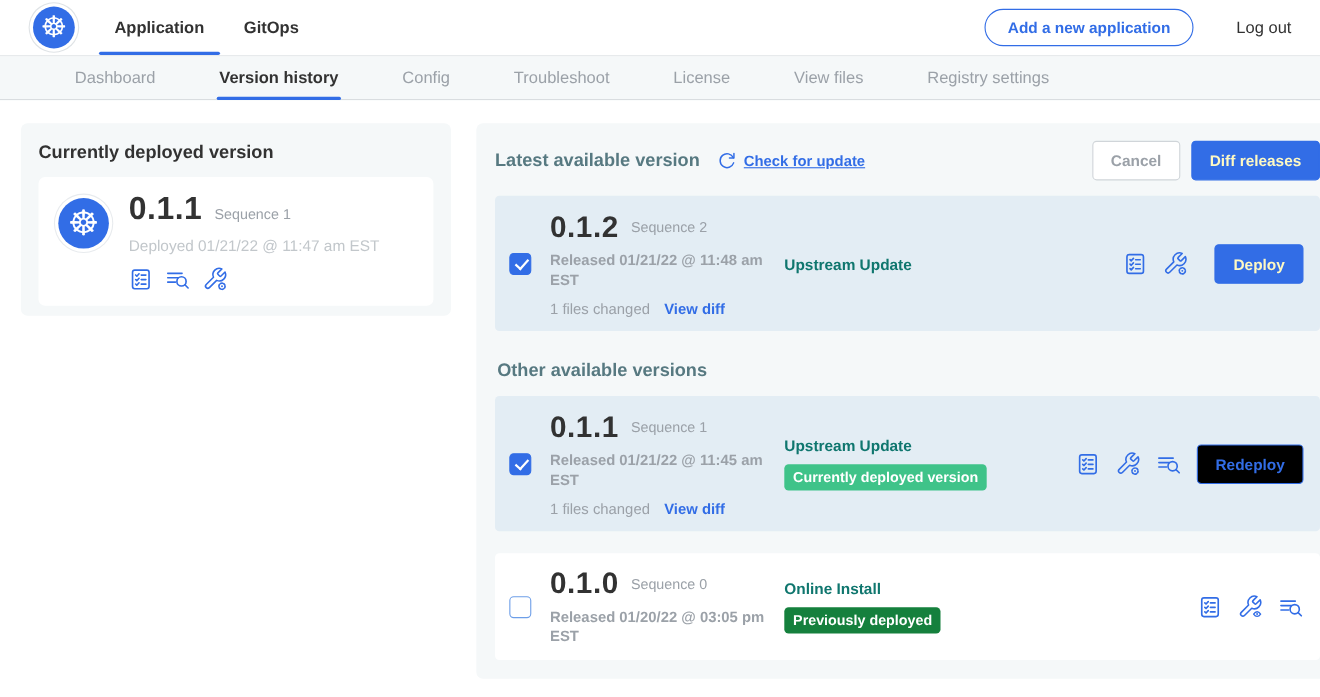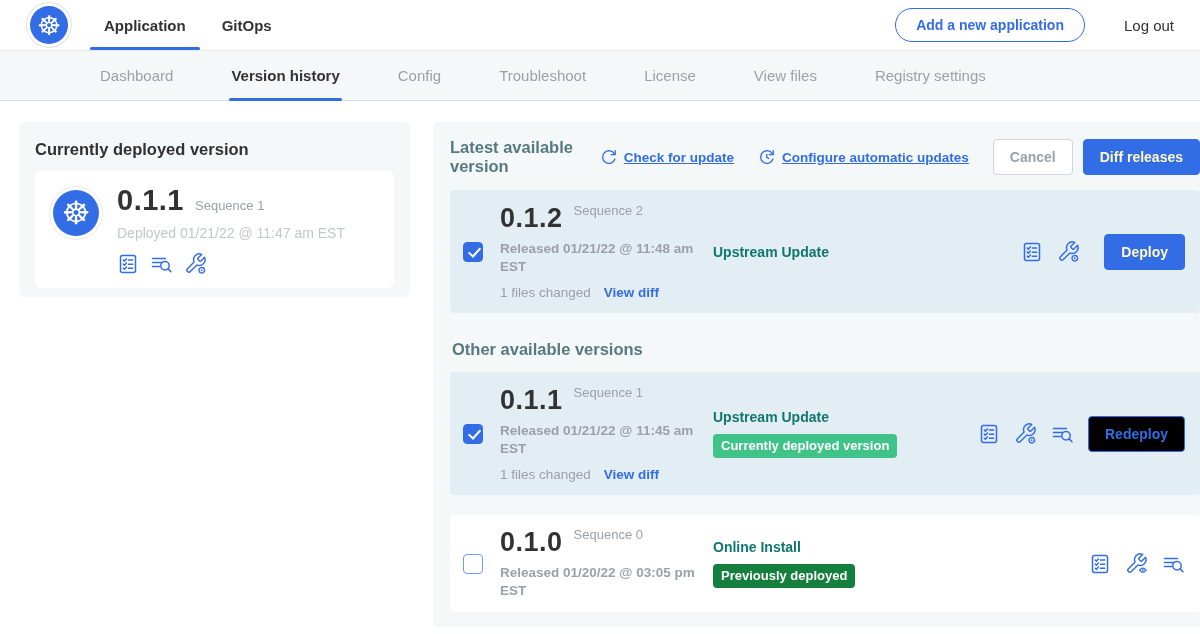--- a/index.html
+++ b/index.html
@@ -66,27 +66,27 @@
     cursor: pointer;
   }
   .logout {
     margin-left: 39px;
     font-size: 15px;
     color: #323232;
     cursor: pointer;
   }
   
   .subnav {
-    height: 51px;
+    height: 41px;
     background: #f5f8f9;
     border-top: 1px solid #e7eaec;
     border-bottom: 1px solid #d9dde0;
     display: flex;
     align-items: stretch;
-    padding-left: 100px;
+    padding-left: 68px;
   }
   .subnav-item {
     display: flex; align-items: center;
     margin-right: 58px;
     font-size: 15px;
     color: #9ba1a8;
     position: relative;
     cursor: pointer;
     white-space: nowrap;
   }
@@ -245,21 +245,21 @@
   .checkbox.checked::after {
     content: "";
     position: absolute;
     left: 6.5px; top: 2.5px;
     width: 5px; height: 10px;
     border-right: 2.4px solid #fff;
     border-bottom: 2.4px solid #fff;
     transform: rotate(42deg);
   }
   .row-info { margin-left: 17px; width: 213px; flex: 0 0 auto; }
-  .row-version-line { display: flex; align-items: flex-start; }
+  .row-version-line { display: flex; align-items: center; }
   .row-version { font-size: 27px; font-weight: 800; color: #323232; letter-spacing: 0.5px; }
   .row-released {
     margin-top: 6px;
     font-size: 13.5px;
     font-weight: 700;
     color: #9ba1a8;
     line-height: 1.3;
   }
   .row-released span { display: block; }
   .row-files { margin-top: 9px; font-size: 13.5px; color: #9ba1a8; display: flex; }
@@ -353,28 +353,20 @@
 
     <div class="panel-header">
       <span class="panel-title">Latest available version</span>
       <span class="header-link">
         <svg class="ic" width="18" height="18" viewBox="0 0 20 20">
           <path d="M16.6 12.3a7 7 0 1 1-.3-5.2"></path>
           <polyline points="16.9,2.9 16.9,7.4 12.4,7.4"></polyline>
         </svg>
         <span>Check for update</span>
       </span>
-      <span class="header-link">
-        <svg class="ic" width="18" height="18" viewBox="0 0 20 20">
-          <path d="M16.6 12.3a7 7 0 1 1-.3-5.2"></path>
-          <polyline points="16.9,2.9 16.9,7.4 12.4,7.4"></polyline>
-          <polyline points="9.7,7.2 9.7,10.4 12.1,11.7"></polyline>
-        </svg>
-        <span>Configure automatic updates</span>
-      </span>
       <button class="btn btn-muted">Cancel</button>
       <button class="btn btn-primary">Diff releases</button>
     </div>
 
     <div class="version-row selected">
       <div class="checkbox checked"></div>
       <div class="row-info">
         <div class="row-version-line">
           <span class="row-version">0.1.2</span>
           <span class="sequence-label">Sequence 2</span>

